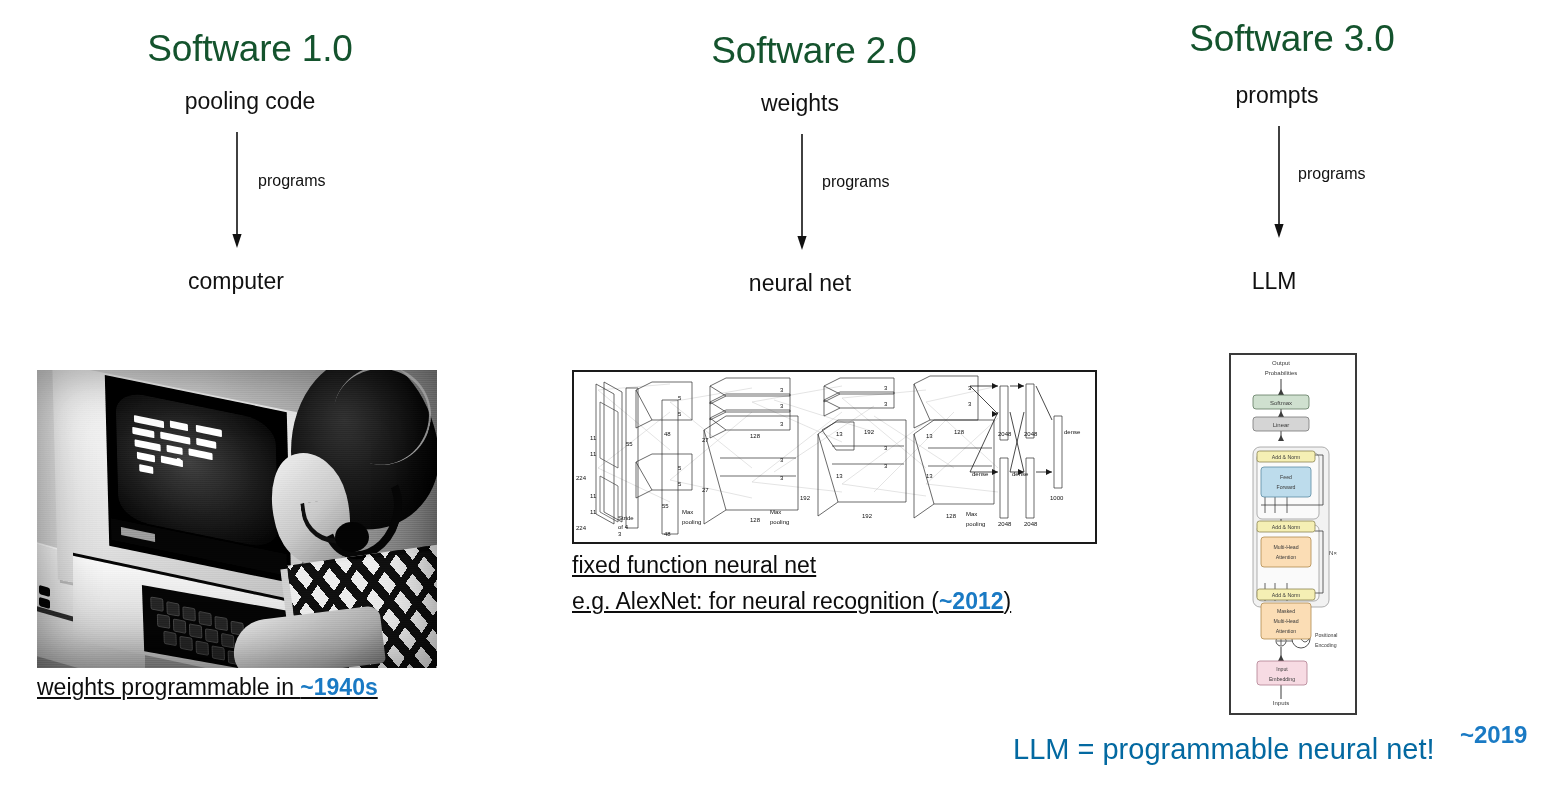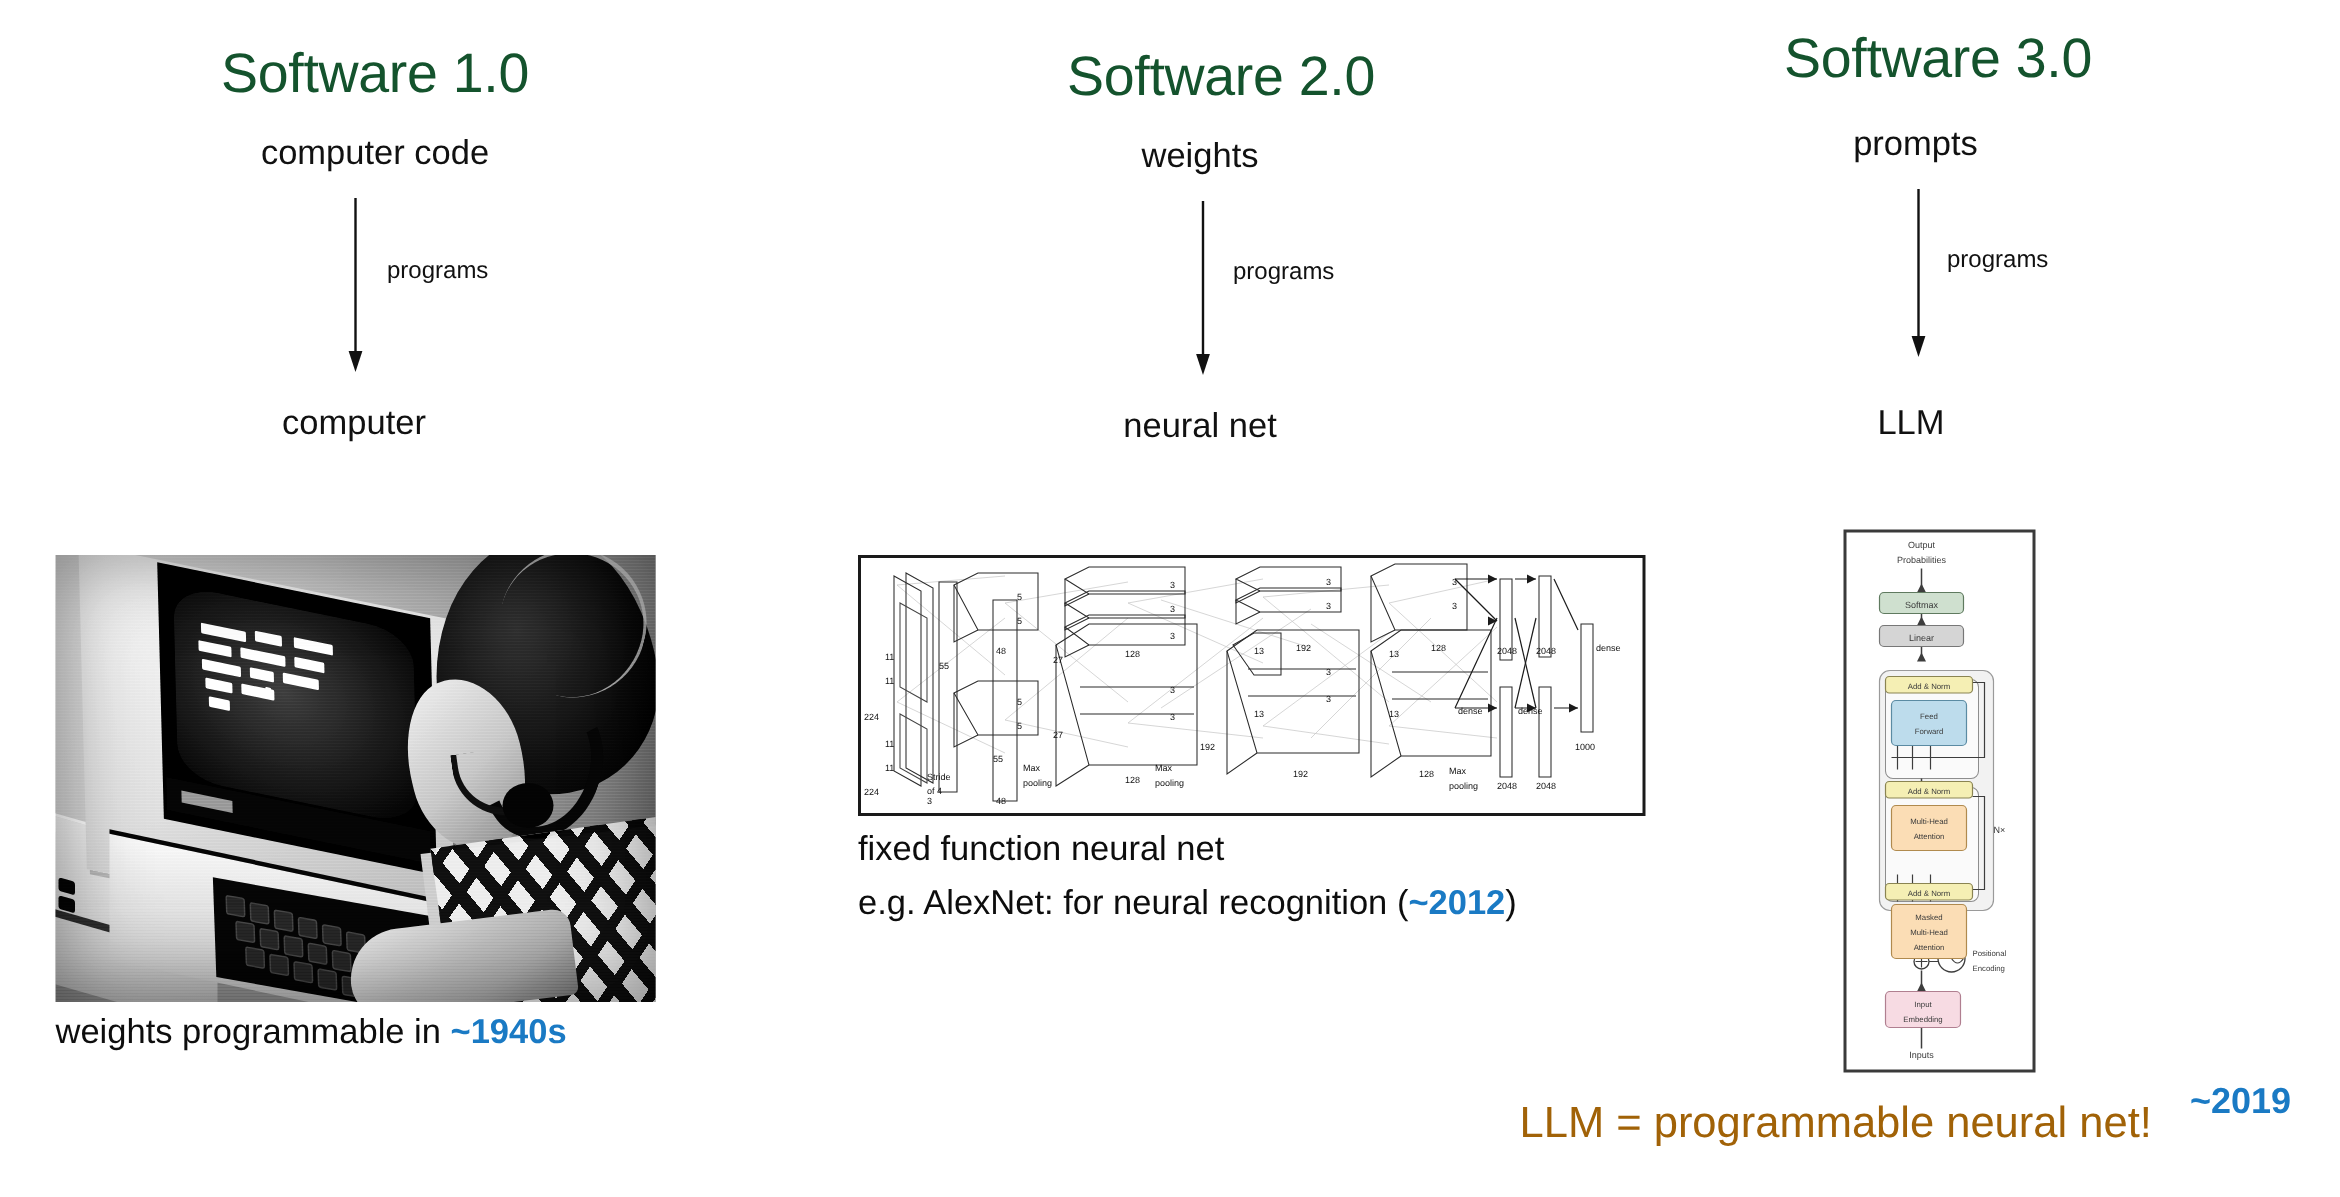--- a/index.html
+++ b/index.html
@@ -57,26 +57,27 @@
   .arrow {
     position: absolute;
   }
 
   
   .caption {
     position: absolute;
     font-size: 23px;
     white-space: nowrap;
     color: #0d0d0d;
+    text-decoration: underline;
   }
   .caption-big {
     position: absolute;
     font-size: 29px;
     white-space: nowrap;
-    color: #a16207;
+    color: #0369a1;
   }
   .hl {
     font-weight: bold;
   }
   .year-badge {
     position: absolute;
     font-size: 24px;
     font-weight: bold;
     white-space: nowrap;
     margin-top: 28px;
@@ -260,21 +261,21 @@
   }
   .tf-label-sm { font-size: 5.2px; }
 </style>
 </head>
 <body>
 
 <div class="slide">
 
   <div>
     <div class="col-title" style="left:250px; top:28px;">Software 1.0</div>
-    <div class="col-sub" style="left:250px; top:88px;">computer code</div>
+    <div class="col-sub" style="left:250px; top:88px;">pooling code</div>
 
     <svg class="arrow" style="left:228px; top:132px;" width="18" height="118" viewBox="0 0 18 118">
       <line x1="9" y1="0" x2="9" y2="104" stroke="#111" stroke-width="1.6"></line>
       <polygon points="9,116 4.4,102 13.6,102" fill="#111"></polygon>
     </svg>
     <div class="arrow-label" style="left:258px; top:172px;">programs</div>
 
     <div class="col-target" style="left:236px; top:268px;">computer</div>
 
     <div class="photo">

